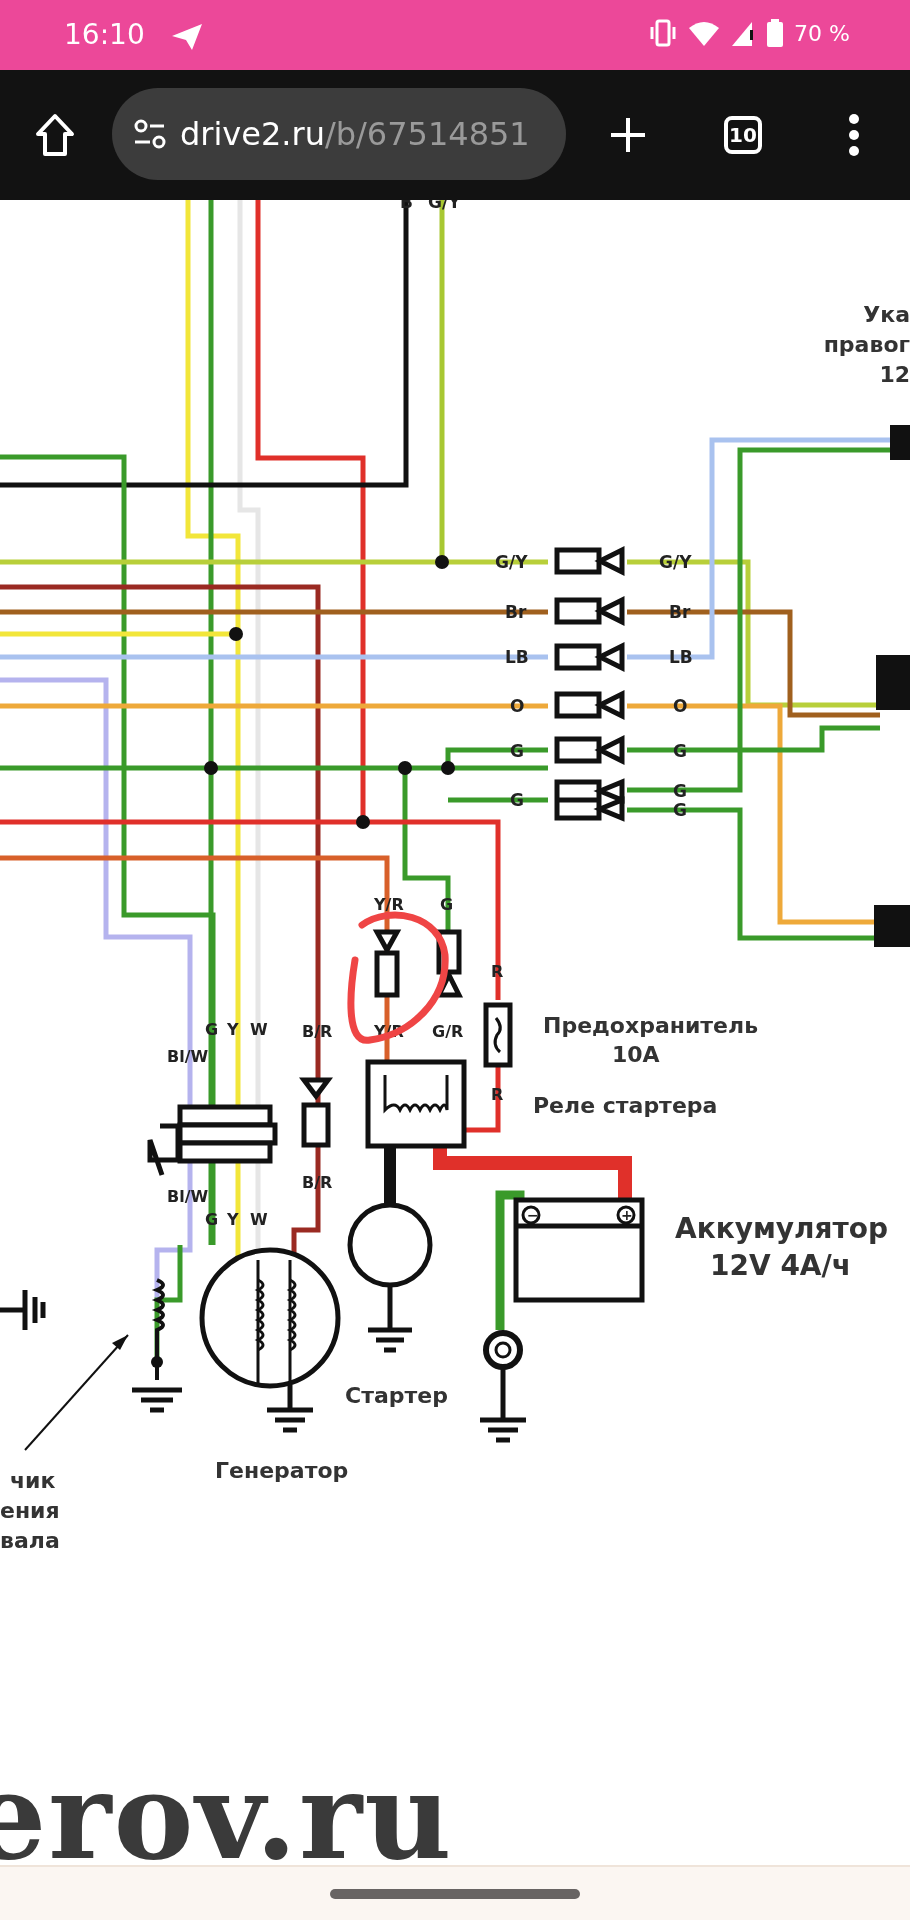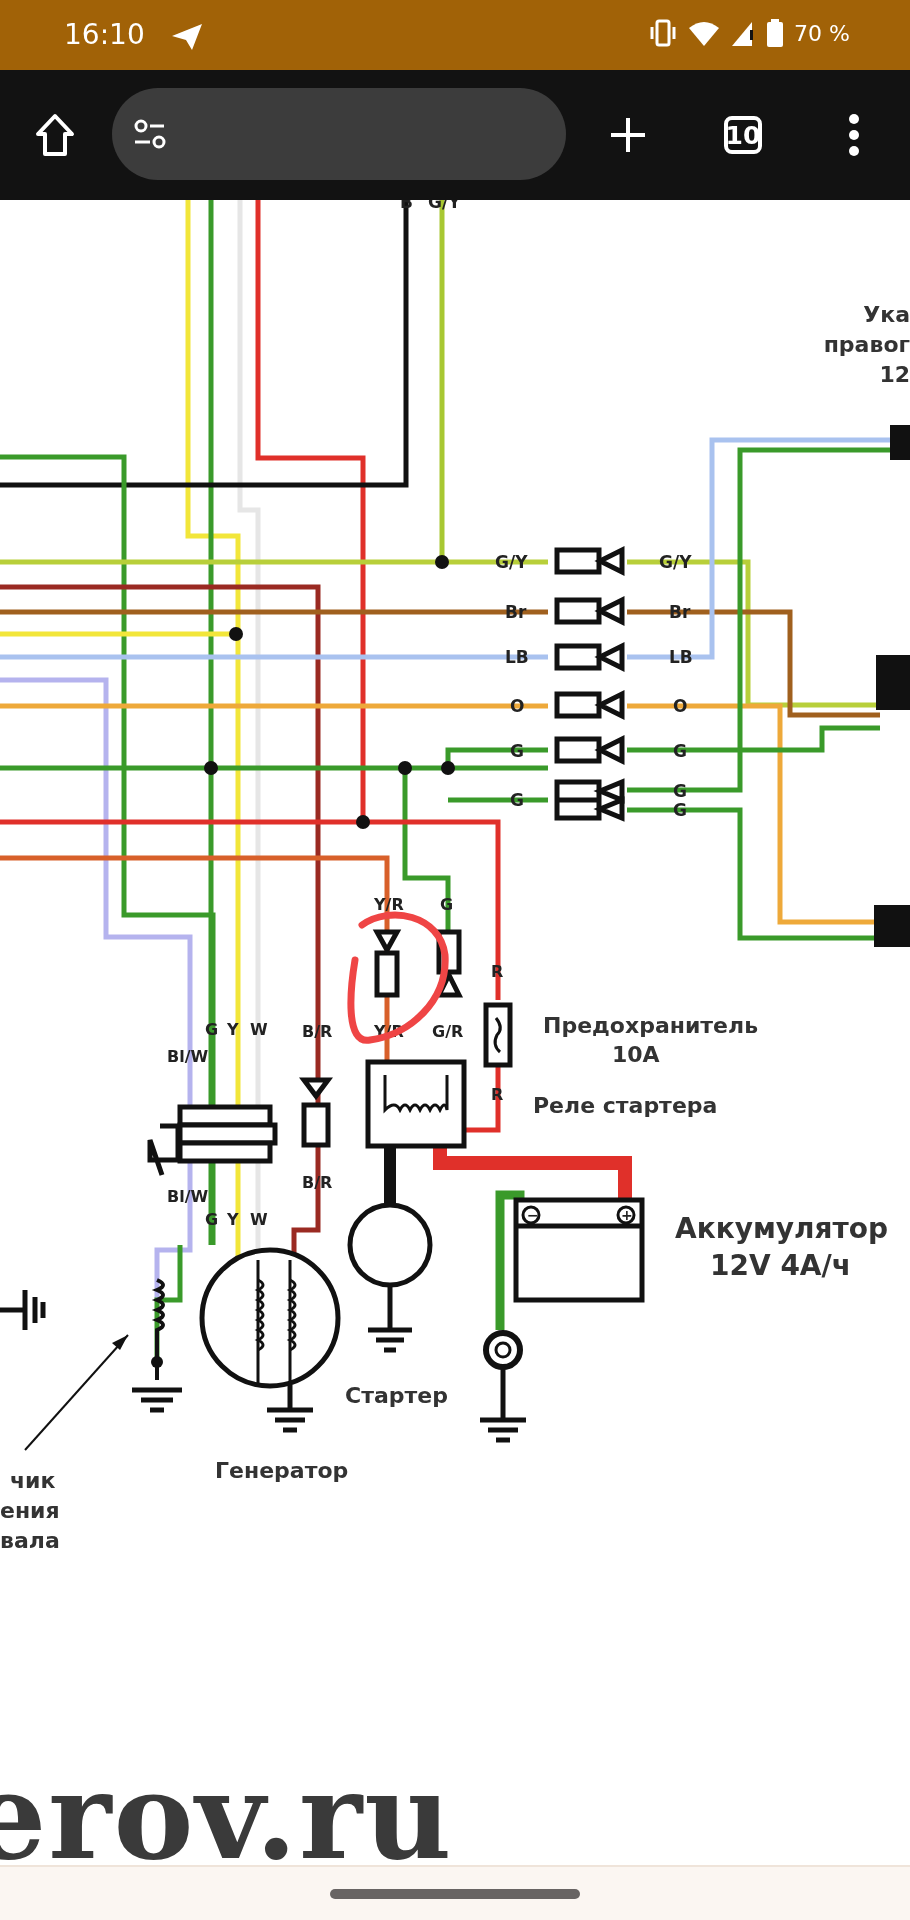--- a/index.html
+++ b/index.html
@@ -1,27 +1,27 @@
 <!DOCTYPE html>
 <html><head>
 <meta charset="utf-8">
 <style>
   html, body { margin:0; padding:0; }
   body { width:910px; height:1920px; position:relative; overflow:hidden; background:#ffffff; font-family:"DejaVu Sans", sans-serif; }
-  .statusbar { position:absolute; left:0; top:0; width:910px; height:70px; background:#a16207; color:#fff; }
+  .statusbar { position:absolute; left:0; top:0; width:910px; height:70px; background:#ec4899; color:#fff; }
   .status-time { position:absolute; left:64px; top:18px; font-size:28px; color:#fff; }
   .status-right { position:absolute; right:60px; top:18px; font-size:22px; color:#fff; display:flex; align-items:center; gap:10px; }
   .toolbar { position:absolute; left:0; top:70px; width:910px; height:130px; background:#121212; }
   .home-btn { position:absolute; left:30px; top:40px; width:50px; height:50px; }
   .urlbar { position:absolute; left:112px; top:18px; width:454px; height:92px; border-radius:46px; background:#3c3c3c; display:flex; align-items:center; }
   .url-icon { margin-left:18px; width:40px; height:40px; }
   .url-text { margin-left:10px; font-size:32px; color:#ffffff; white-space:nowrap; overflow:hidden; width:380px; }
   .url-path { color:#9a9a9a; }
   .tb-btn { position:absolute; top:35px; width:60px; height:60px; display:flex; align-items:center; justify-content:center; }
-  .tabs-count { width:38px; height:38px; border:4px solid #fff; border-radius:8px; color:#fff; font-size:25px; font-weight:bold; display:flex; align-items:center; justify-content:center; box-sizing:border-box; }
+  .tabs-count { width:38px; height:38px; border:4px solid #fff; border-radius:8px; color:#fff; font-size:20px; font-weight:bold; display:flex; align-items:center; justify-content:center; box-sizing:border-box; }
   .content { position:absolute; left:0; top:200px; width:910px; height:1665px; background:#fff; overflow:hidden; }
   .navbar { position:absolute; left:0; top:1865px; width:910px; height:55px; background:#fbf6f2; border-top:2px solid #efe4da; }
   .nav-handle { position:absolute; left:330px; top:22px; width:250px; height:10px; border-radius:5px; background:#686463; }
   .lbl { font-family:"DejaVu Sans", sans-serif; font-weight:bold; fill:#222; }
   .caption { font-family:"DejaVu Sans", sans-serif; font-weight:bold; fill:#333; }
   .watermark { position:absolute; left:-30px; top:1545px; font-family:"DejaVu Serif", serif; font-weight:bold; font-size:120px; color:#3a3a3a; letter-spacing:2px; }
 </style>
 </head>
 <body>
 
@@ -57,20 +57,21 @@
         <path d="M8 24 L25 6 L42 24 L35 24 L35 44 L15 44 L15 24 Z" fill="none" stroke="#fff" stroke-width="4" stroke-linejoin="round"></path>
       </svg>
   </div>
   <div class="urlbar">
     <svg class="url-icon" viewBox="0 0 40 40">
         <circle cx="11" cy="12" r="5" fill="none" stroke="#fff" stroke-width="3"></circle>
         <line x1="20" y1="12" x2="34" y2="12" stroke="#fff" stroke-width="3"></line>
         <line x1="5" y1="28" x2="20" y2="28" stroke="#fff" stroke-width="3"></line>
         <circle cx="29" cy="28" r="5" fill="none" stroke="#fff" stroke-width="3"></circle>
       </svg>
+    <div class="url-text"><span>drive2.ru</span><span class="url-path">/b/67514851</span></div>
   </div>
   <div class="tb-btn" style="left:598px">
     <svg width="40" height="40" viewBox="0 0 40 40">
         <line x1="20" y1="3" x2="20" y2="37" stroke="#fff" stroke-width="4"></line>
         <line x1="3" y1="20" x2="37" y2="20" stroke="#fff" stroke-width="4"></line>
       </svg>
   </div>
   <div class="tb-btn" style="left:713px">
     <div class="tabs-count">10</div>
   </div>

